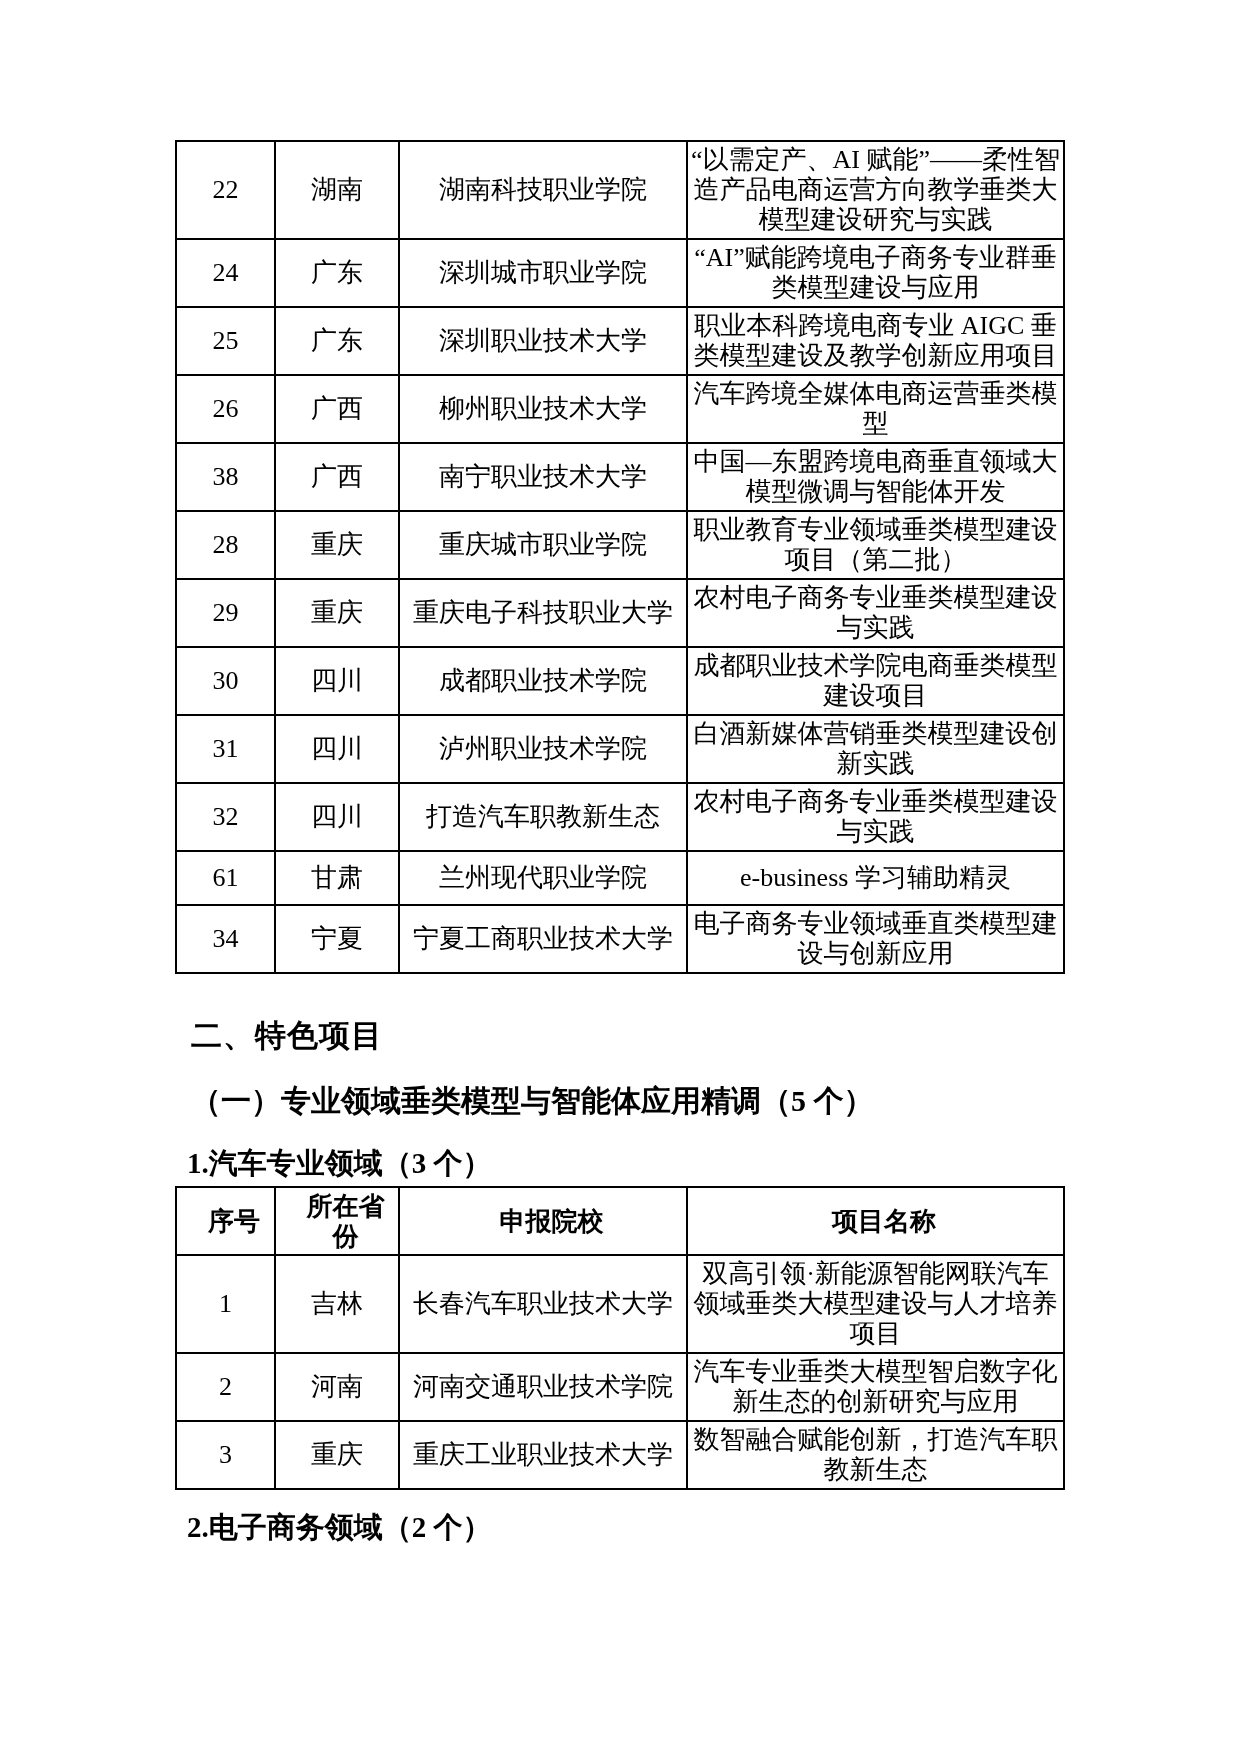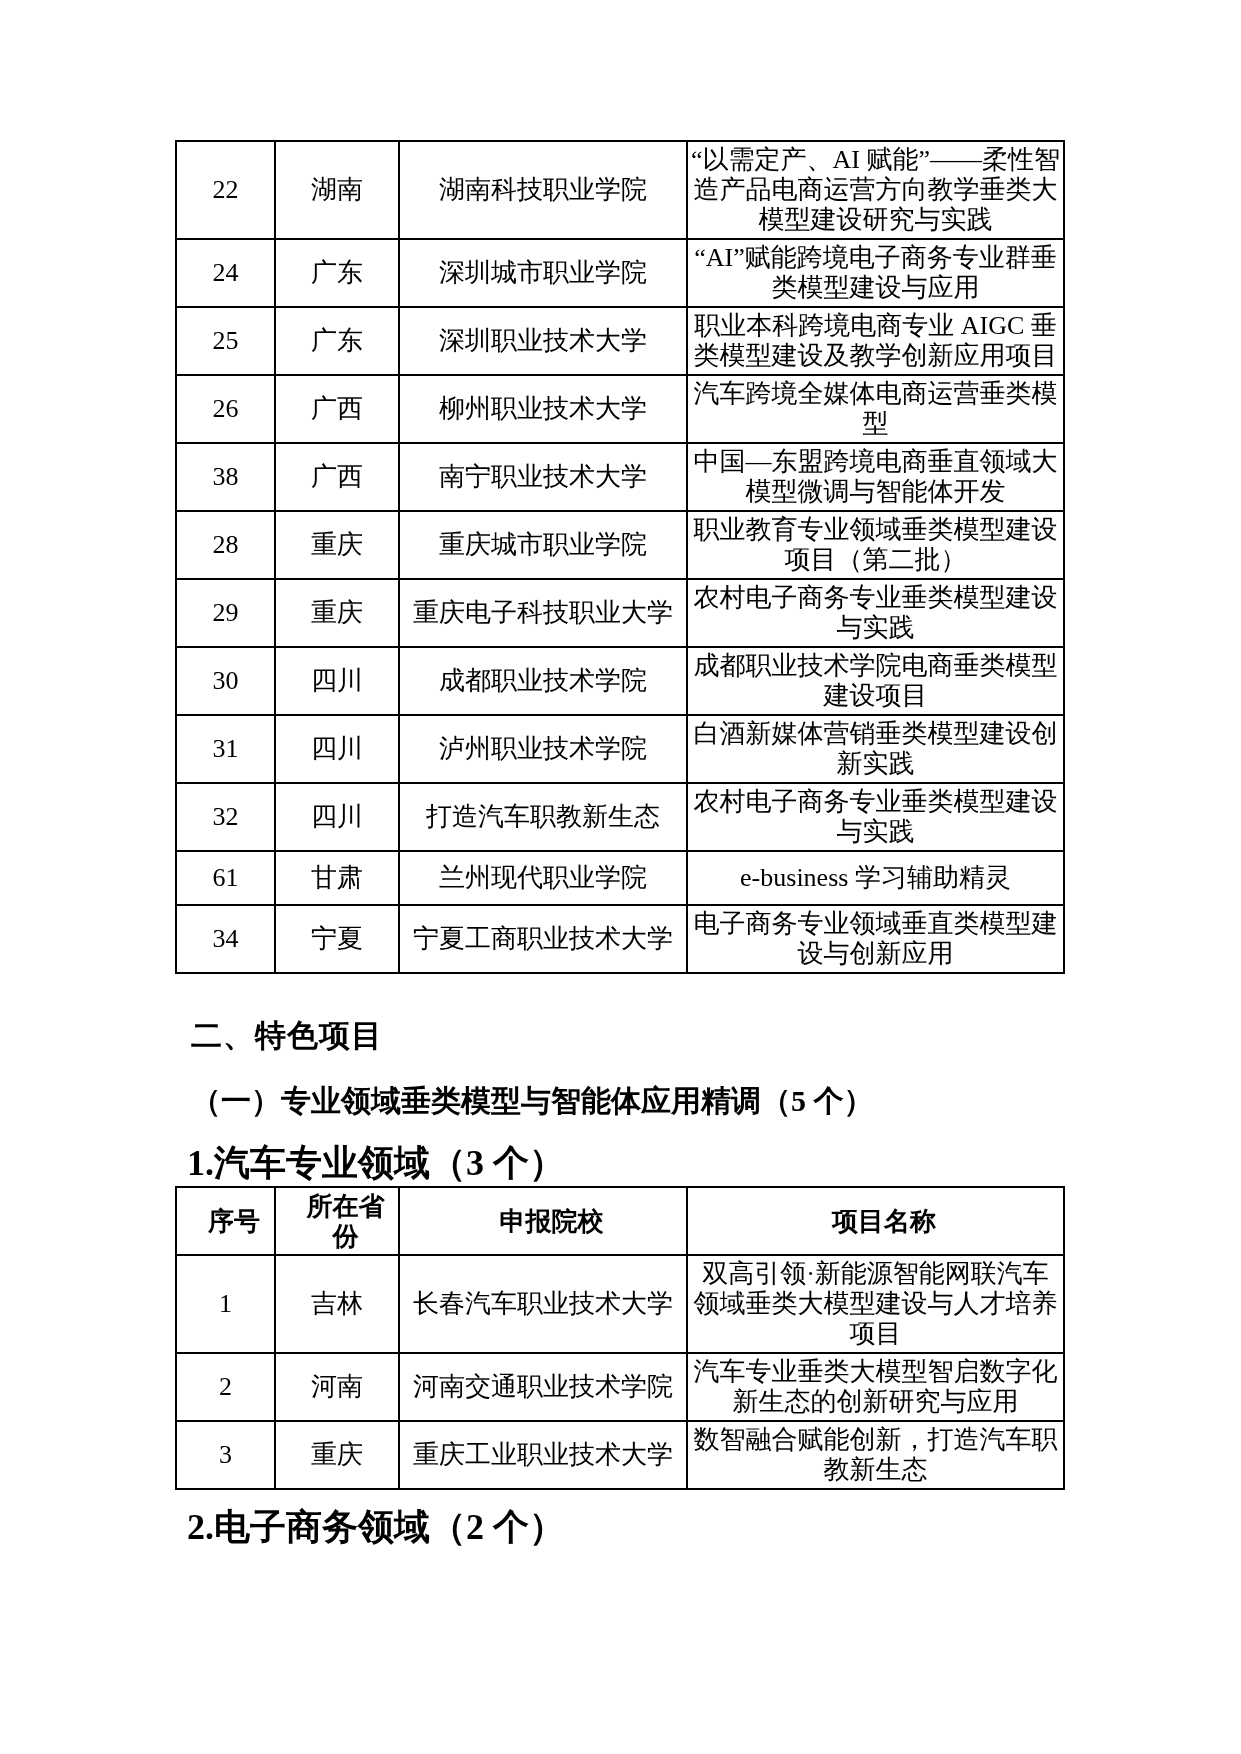--- a/index.html
+++ b/index.html
@@ -55,21 +55,21 @@
   }
   .h-sub {
     margin: 28px 0 0 16px;
     font-weight: 700;
     font-size: 30px;
     line-height: 38px;
   }
   .h-num {
     margin: 26px 0 0 12px;
     font-weight: 700;
-    font-size: 36px;
+    font-size: 29px;
     line-height: 34px;
   }
   .h-num.first { margin-bottom: 6px; }
   .h-num.last { margin-top: 20px; }
 </style>
 </head>
 <body>
 
 <div class="page">
   <div class="content">

